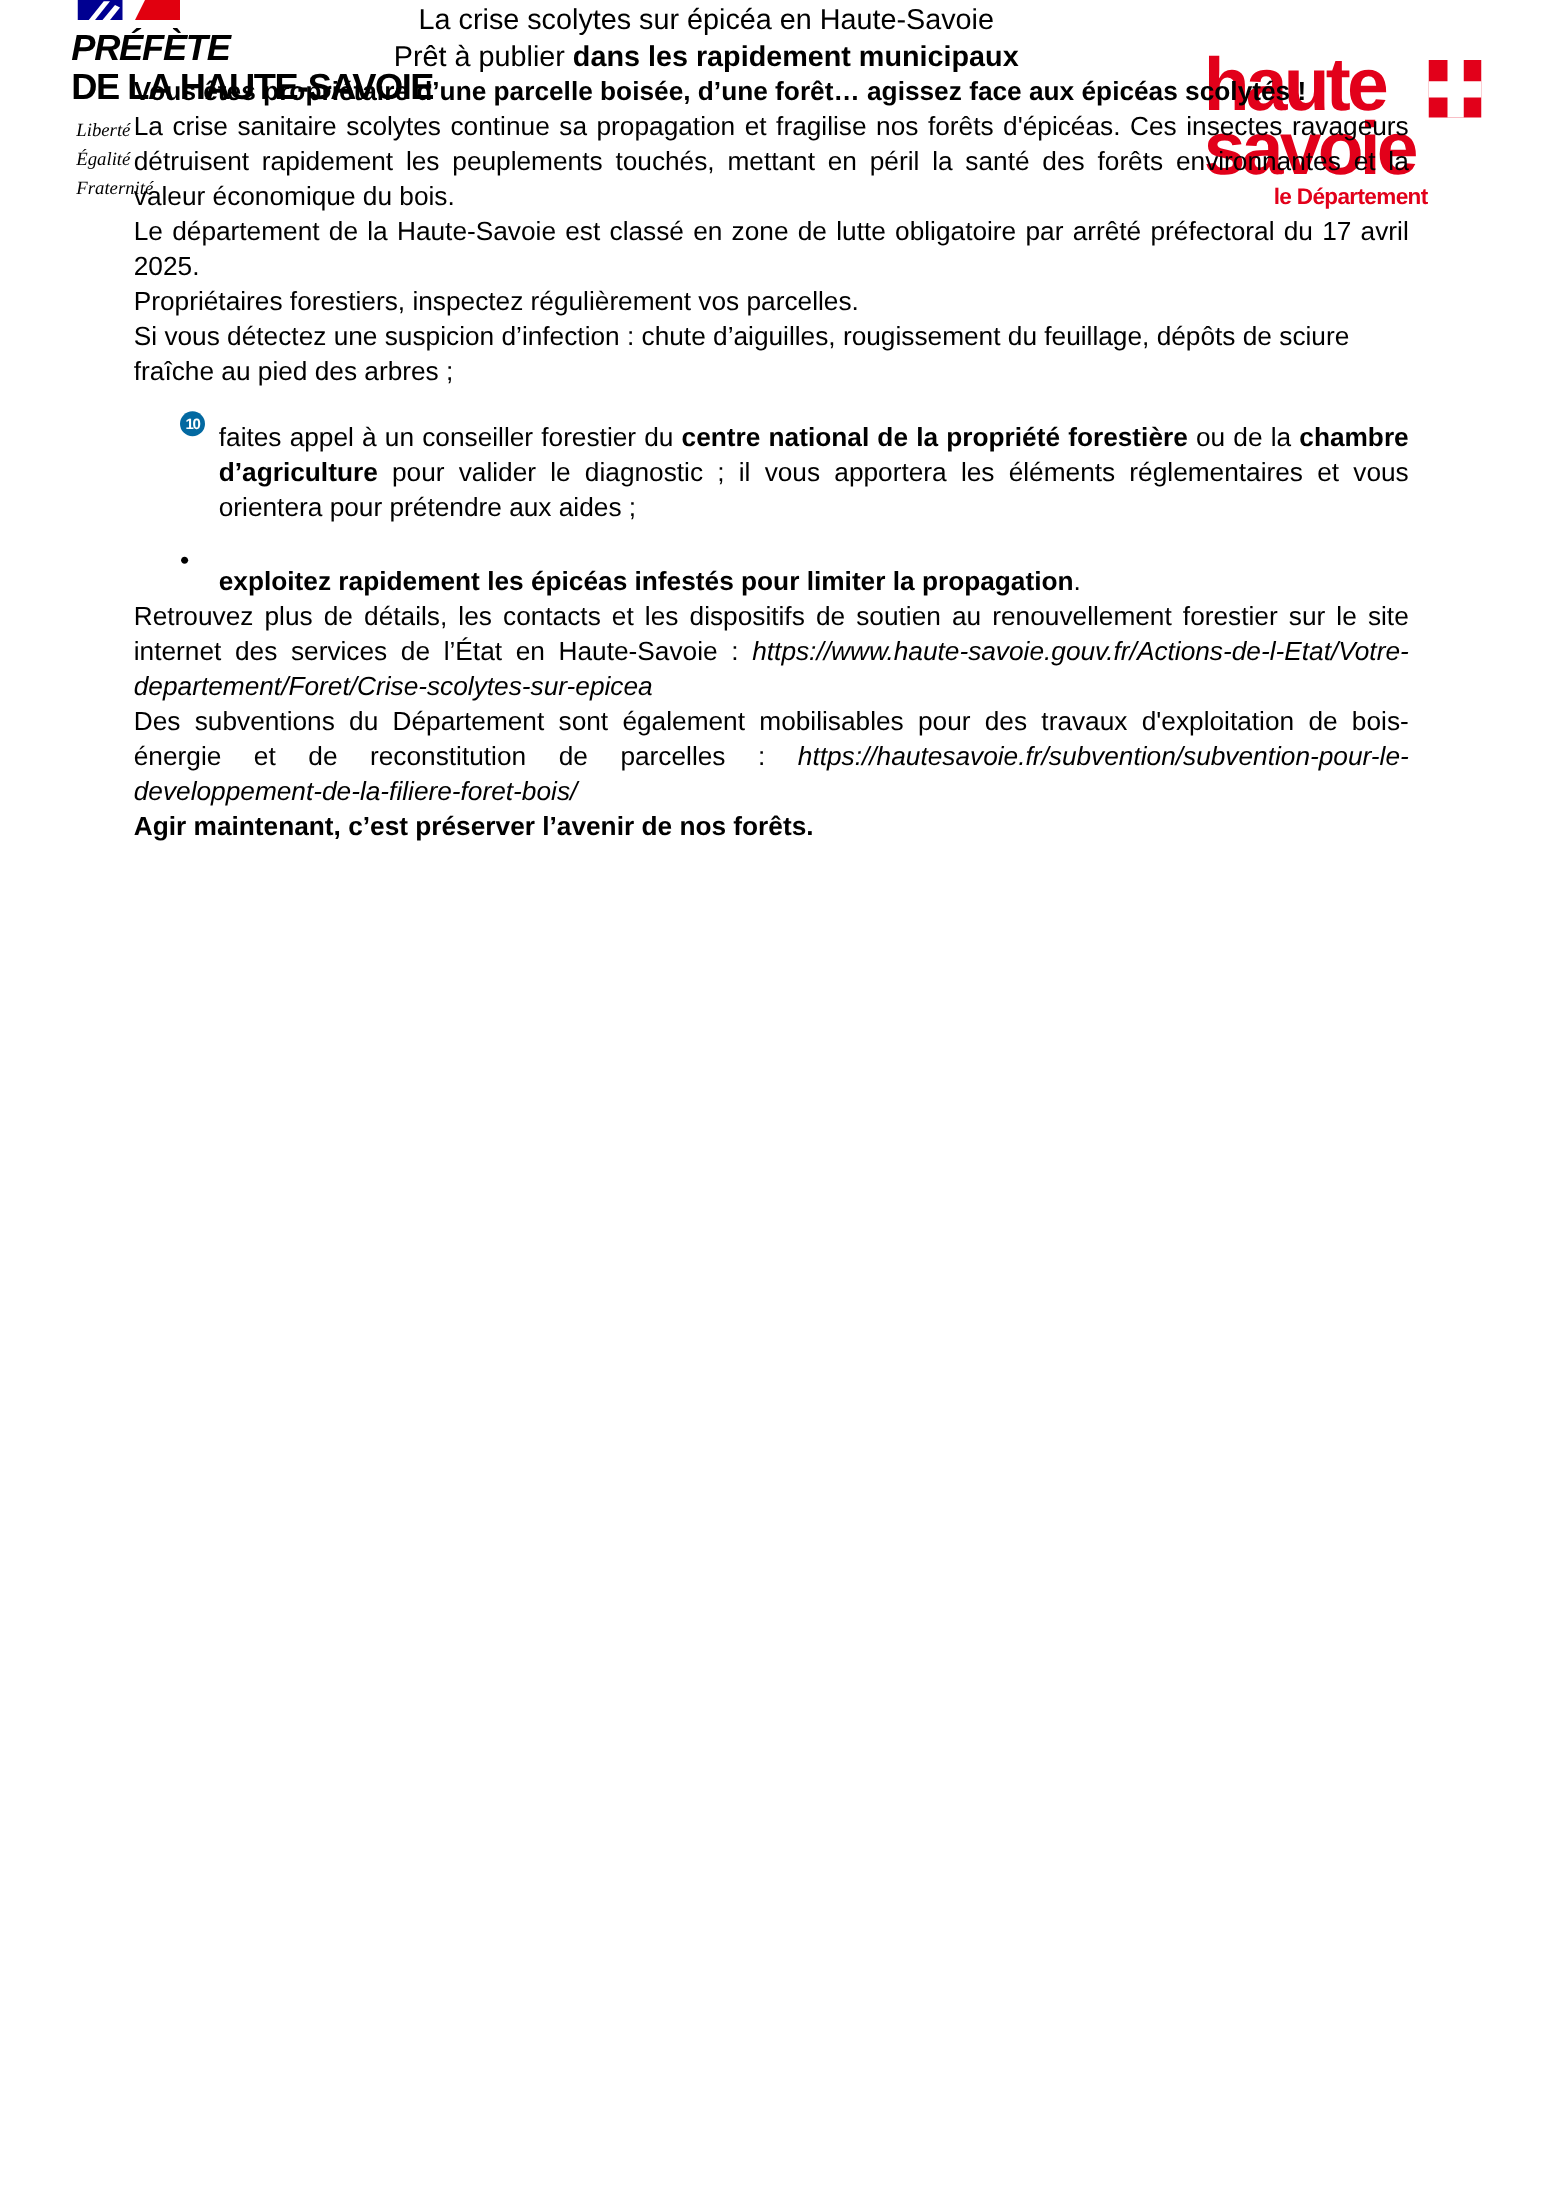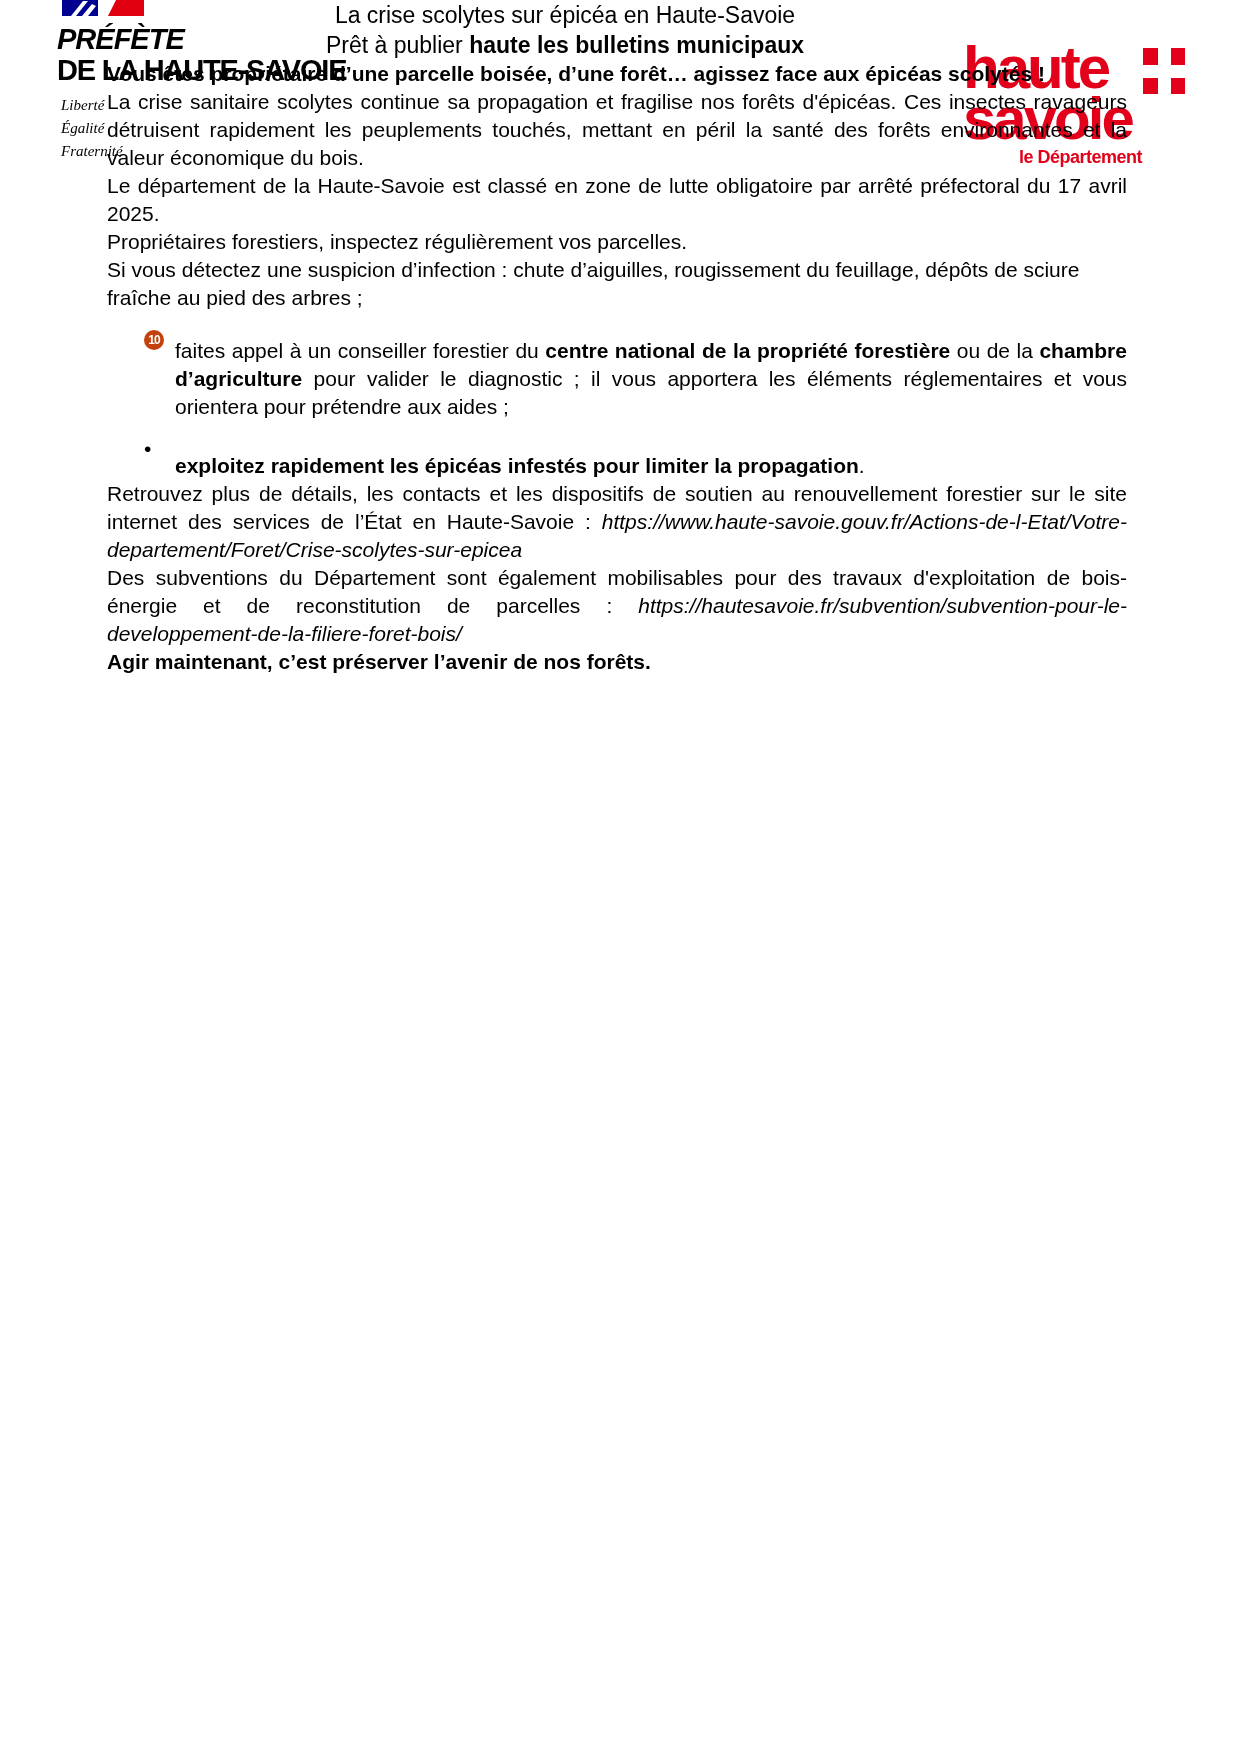--- a/index.html
+++ b/index.html
@@ -37,21 +37,21 @@
   .p2 { margin-top:10px; }
   .p3 { margin-top:12px; }
   .p4 { margin-top:2px; }
   .bullet { display:flex; }
   .bullet-1 { margin-top:8px; }
   .bullet-2 { margin-top:14px; }
   .marker-area { flex:0 0 68px; padding-left:37px; box-sizing:border-box; }
   .bullet-text { flex:1;margin-top:17px; }
   .num-badge {
     display:inline-block; width:20px; height:20px; border-radius:50%;
-    background:#c2410c; color:#fff; font-size:12px; font-weight:bold;
+    background:#0369a1; color:#fff; font-size:12px; font-weight:bold;
     text-align:center; line-height:20px; letter-spacing:-1px; vertical-align:-3px;
   }
   .dot-marker { font-size:21px; }
   .p5 { margin-top:18px; }
   .p6 { margin-top:12px; }
   .p7 { margin-top:10px; font-weight:bold; }
 </style>
 </head>
 <body>
 
@@ -78,21 +78,21 @@
     <div class="savoie-cross"></div>
     <div class="dept-word">haute</div>
     <div class="dept-word">savoie</div>
     <div class="dept-tagline">le Département</div>
   </div>
 
   <div class="doc">
 
     <div class="title-block">
       <p class="doc-title">La crise scolytes sur épicéa en Haute-Savoie</p>
-      <p class="doc-subtitle"><span>Prêt à publier </span><span class="b">haute les bulletins municipaux</span></p>
+      <p class="doc-subtitle"><span>Prêt à publier </span><span class="b">dans les rapidement municipaux</span></p>
     </div>
 
     <p class="heading">Vous êtes propriétaire d’une parcelle boisée, d’une forêt… agissez face aux épicéas scolytés !</p>
 
     <p class="p1 j">La crise sanitaire scolytes continue sa propagation et fragilise nos forêts d'épicéas. Ces insectes ravageurs détruisent rapidement les peuplements touchés, mettant en péril la santé des forêts environnantes et la valeur économique du bois.</p>
 
     <p class="p2 j">Le département de la Haute-Savoie est classé en zone de lutte obligatoire par arrêté préfectoral du 17 avril 2025.</p>
 
     <p class="p3">Propriétaires forestiers, inspectez régulièrement vos parcelles.</p>
 

